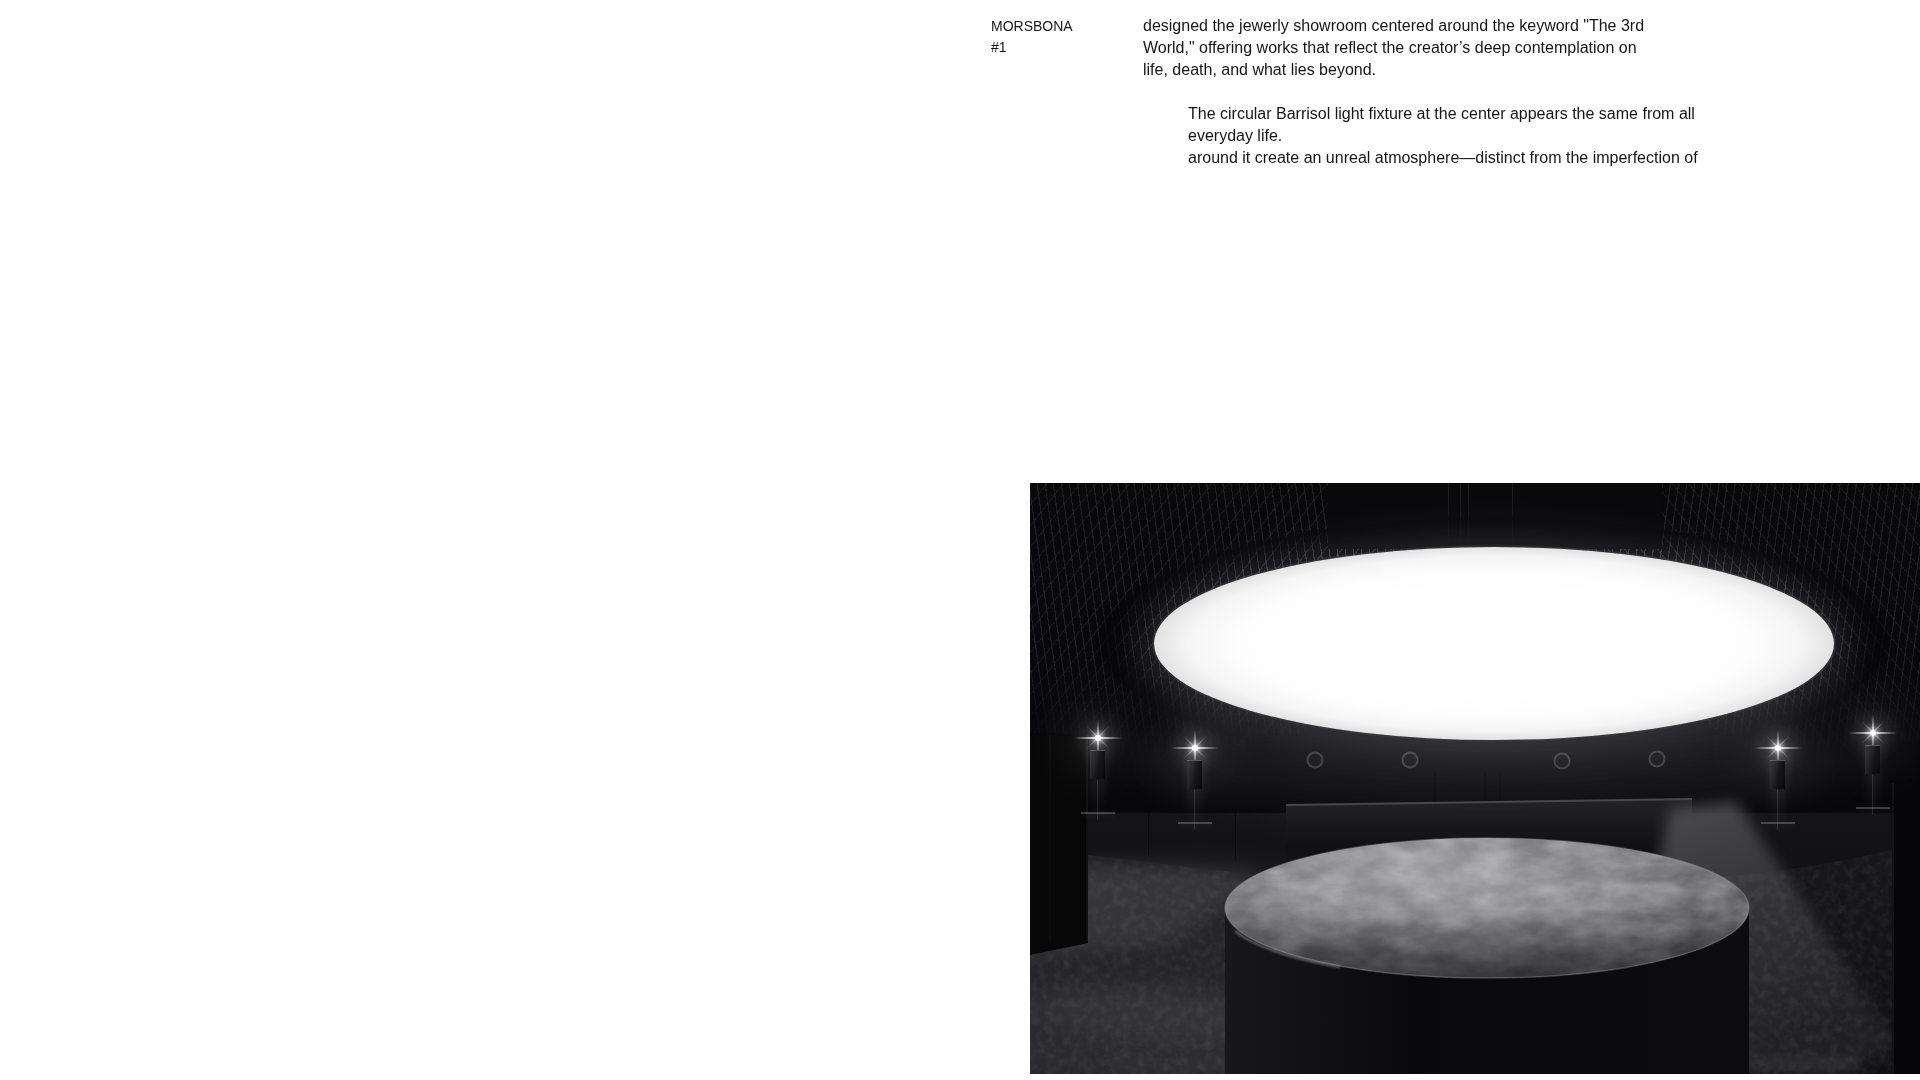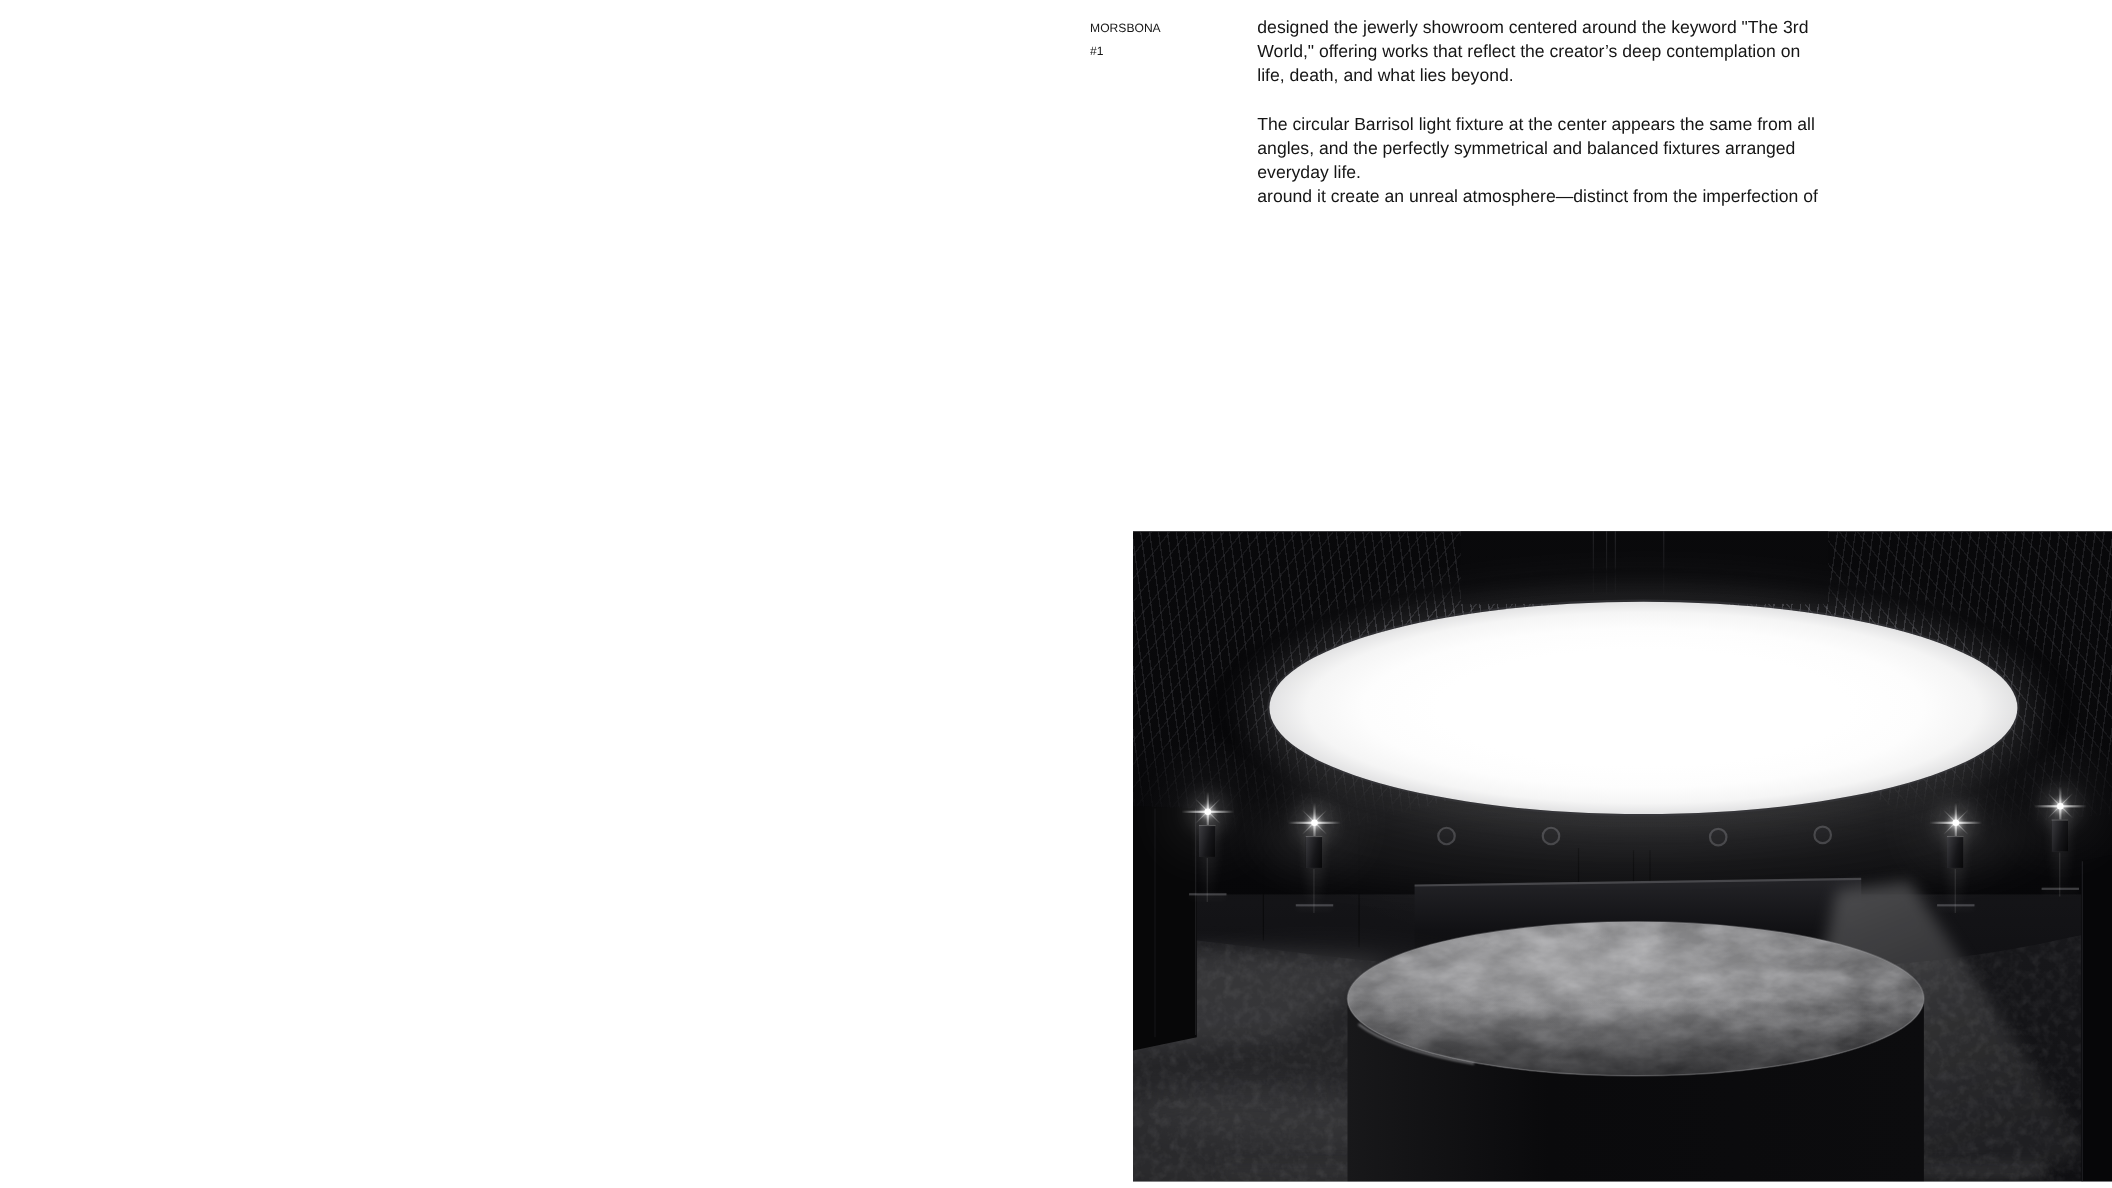--- a/index.html
+++ b/index.html
@@ -1,25 +1,25 @@
 <!DOCTYPE html>
 <html><head>
 <meta charset="utf-8">
 <style>
   html,body{margin:0;padding:0;}
   body{width:1920px;height:1080px;background:#ffffff;font-family:"Liberation Sans",sans-serif;
        -webkit-font-smoothing:antialiased;position:relative;overflow:hidden;}
 
   
   .project-label{position:absolute;left:991px;top:16px;width:140px;
-     font-size:11px;line-height:21px;color:#161616;}
+     font-size:14px;line-height:21px;color:#161616;}
   .description{position:absolute;left:1143px;top:15px;width:578px;
      font-size:16px;line-height:22px;color:#151515;}
   .description p{margin:0;}
-  .description p + p{margin-top:22px;}
+  .description p + p{margin-top:22px;margin-left:45px;}
   .description span{display:block;}
 
   
   .photo{position:absolute;left:990px;top:467px;width:910px;height:591px;
      background:#0b0b0d;overflow:hidden;}
   .photo *{position:absolute;}
 
   .grid-left{left:0;top:0;width:520px;height:300px;
      background-image:
        repeating-linear-gradient(82deg, rgba(110,110,118,.42) 0 1.2px, transparent 1.2px 8px),
@@ -90,21 +90,20 @@
   </div>
 
   <div class="description">
     <p>
       <span>designed the jewerly showroom centered around the keyword "The 3rd</span>
       <span>World," offering works that reflect the creator’s deep contemplation on</span>
       <span>life, death, and what lies beyond.</span>
     </p>
     <p>
       <span>The circular Barrisol light fixture at the center appears the same from all</span>
-      <span>angles, and the perfectly symmetrical and balanced fixtures arranged</span>
       <span>everyday life.</span>
       <span>around it create an unreal atmosphere—distinct from the imperfection of</span>
     </p>
   </div>
 
   <figure class="photo">
 
     <div class="walls"></div>
     <div class="wall-seam" style="left:118px"></div>
     <div class="wall-seam" style="left:205px;top:258px"></div>

